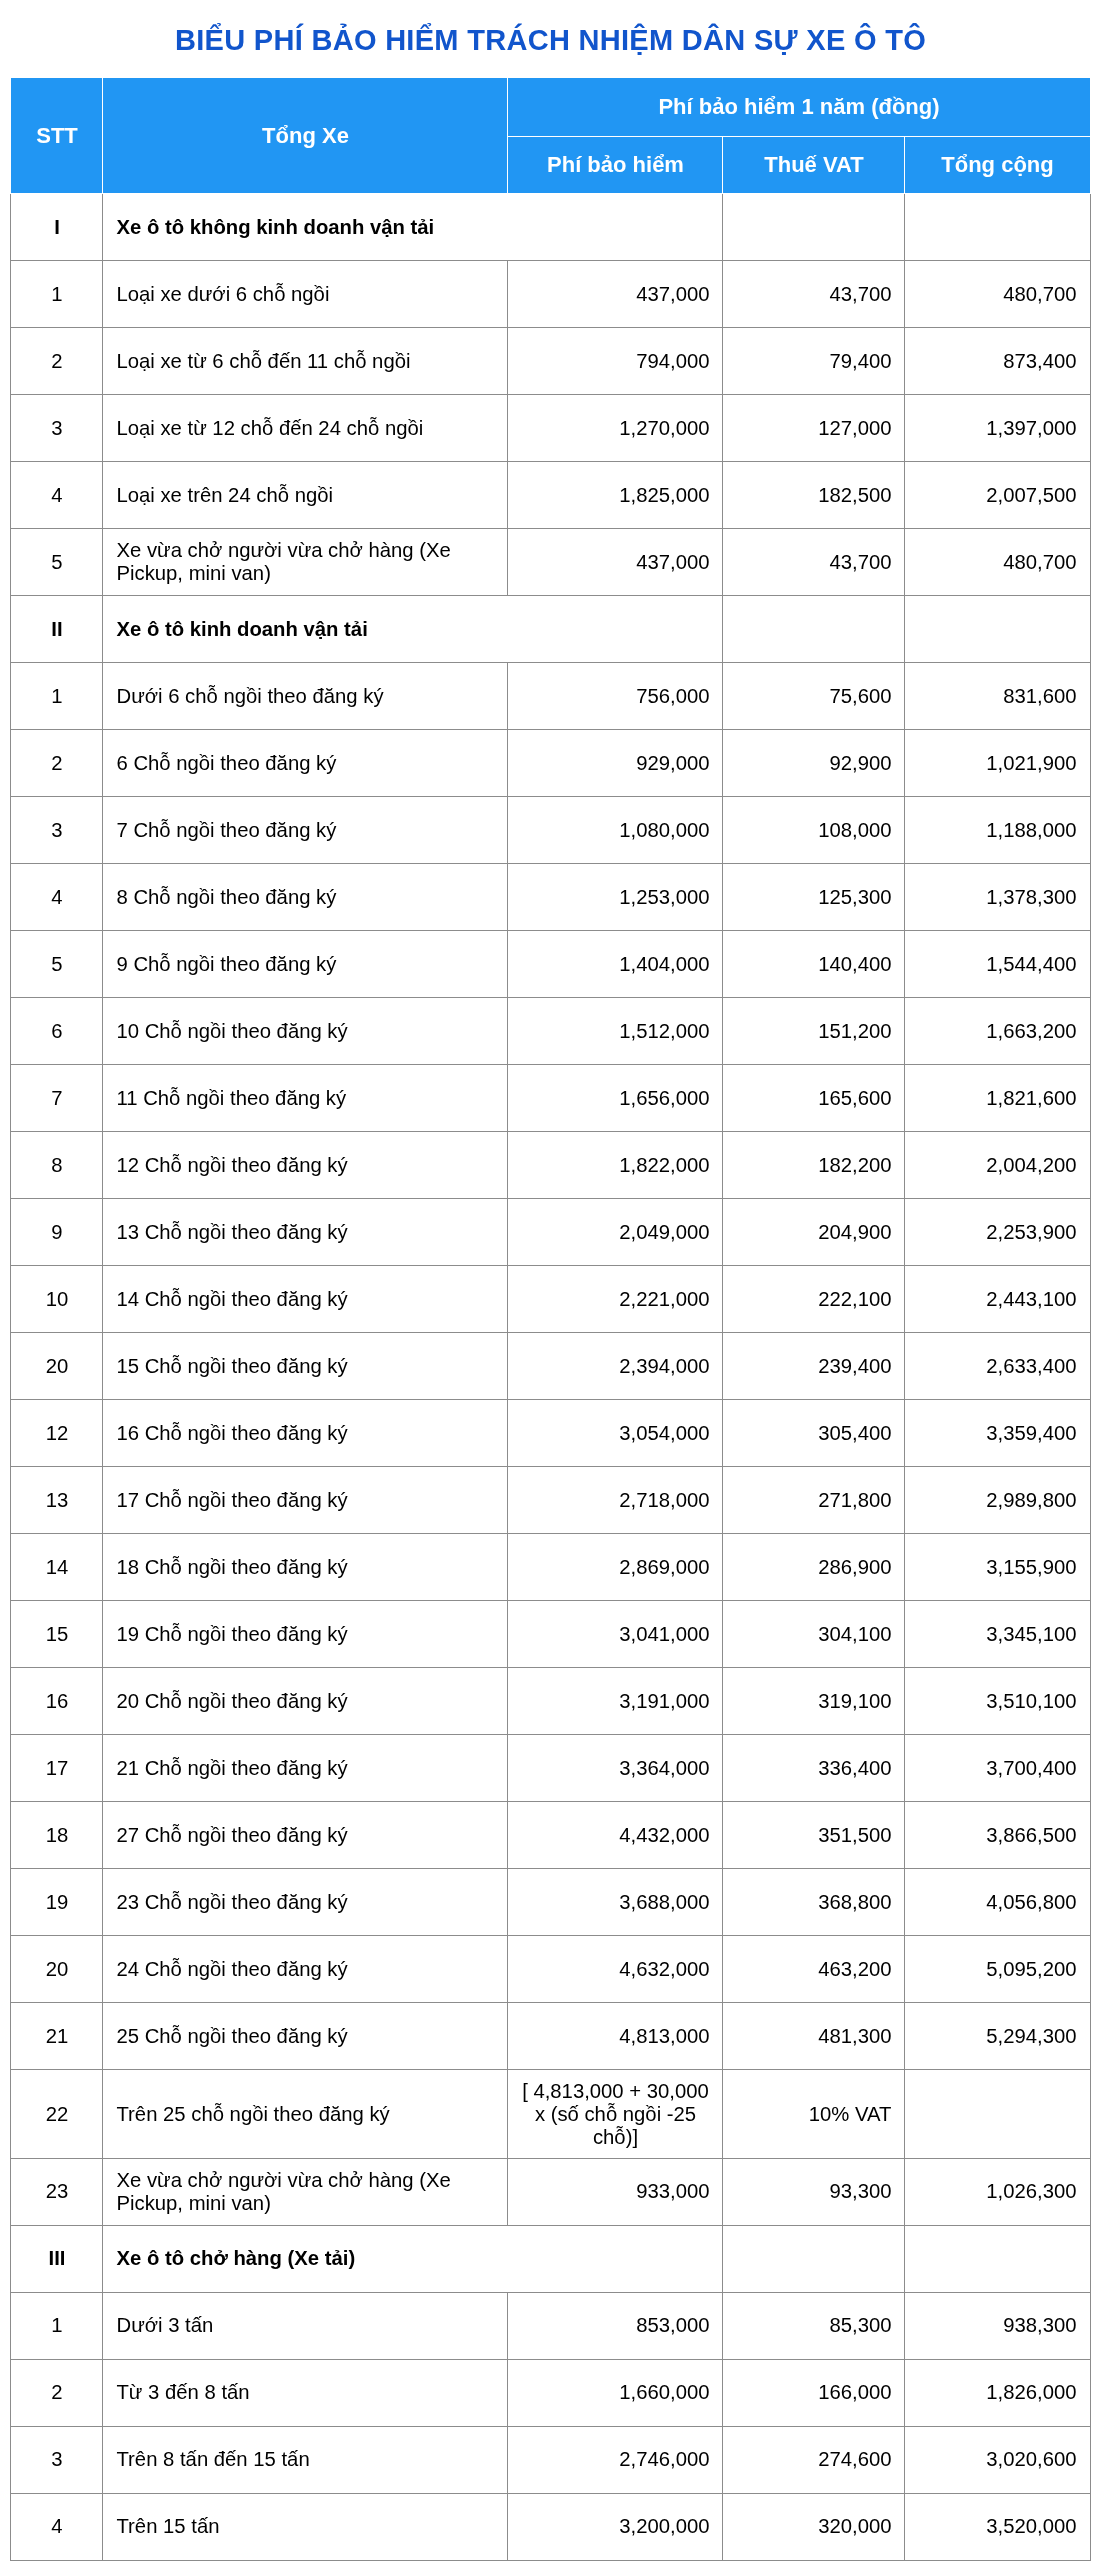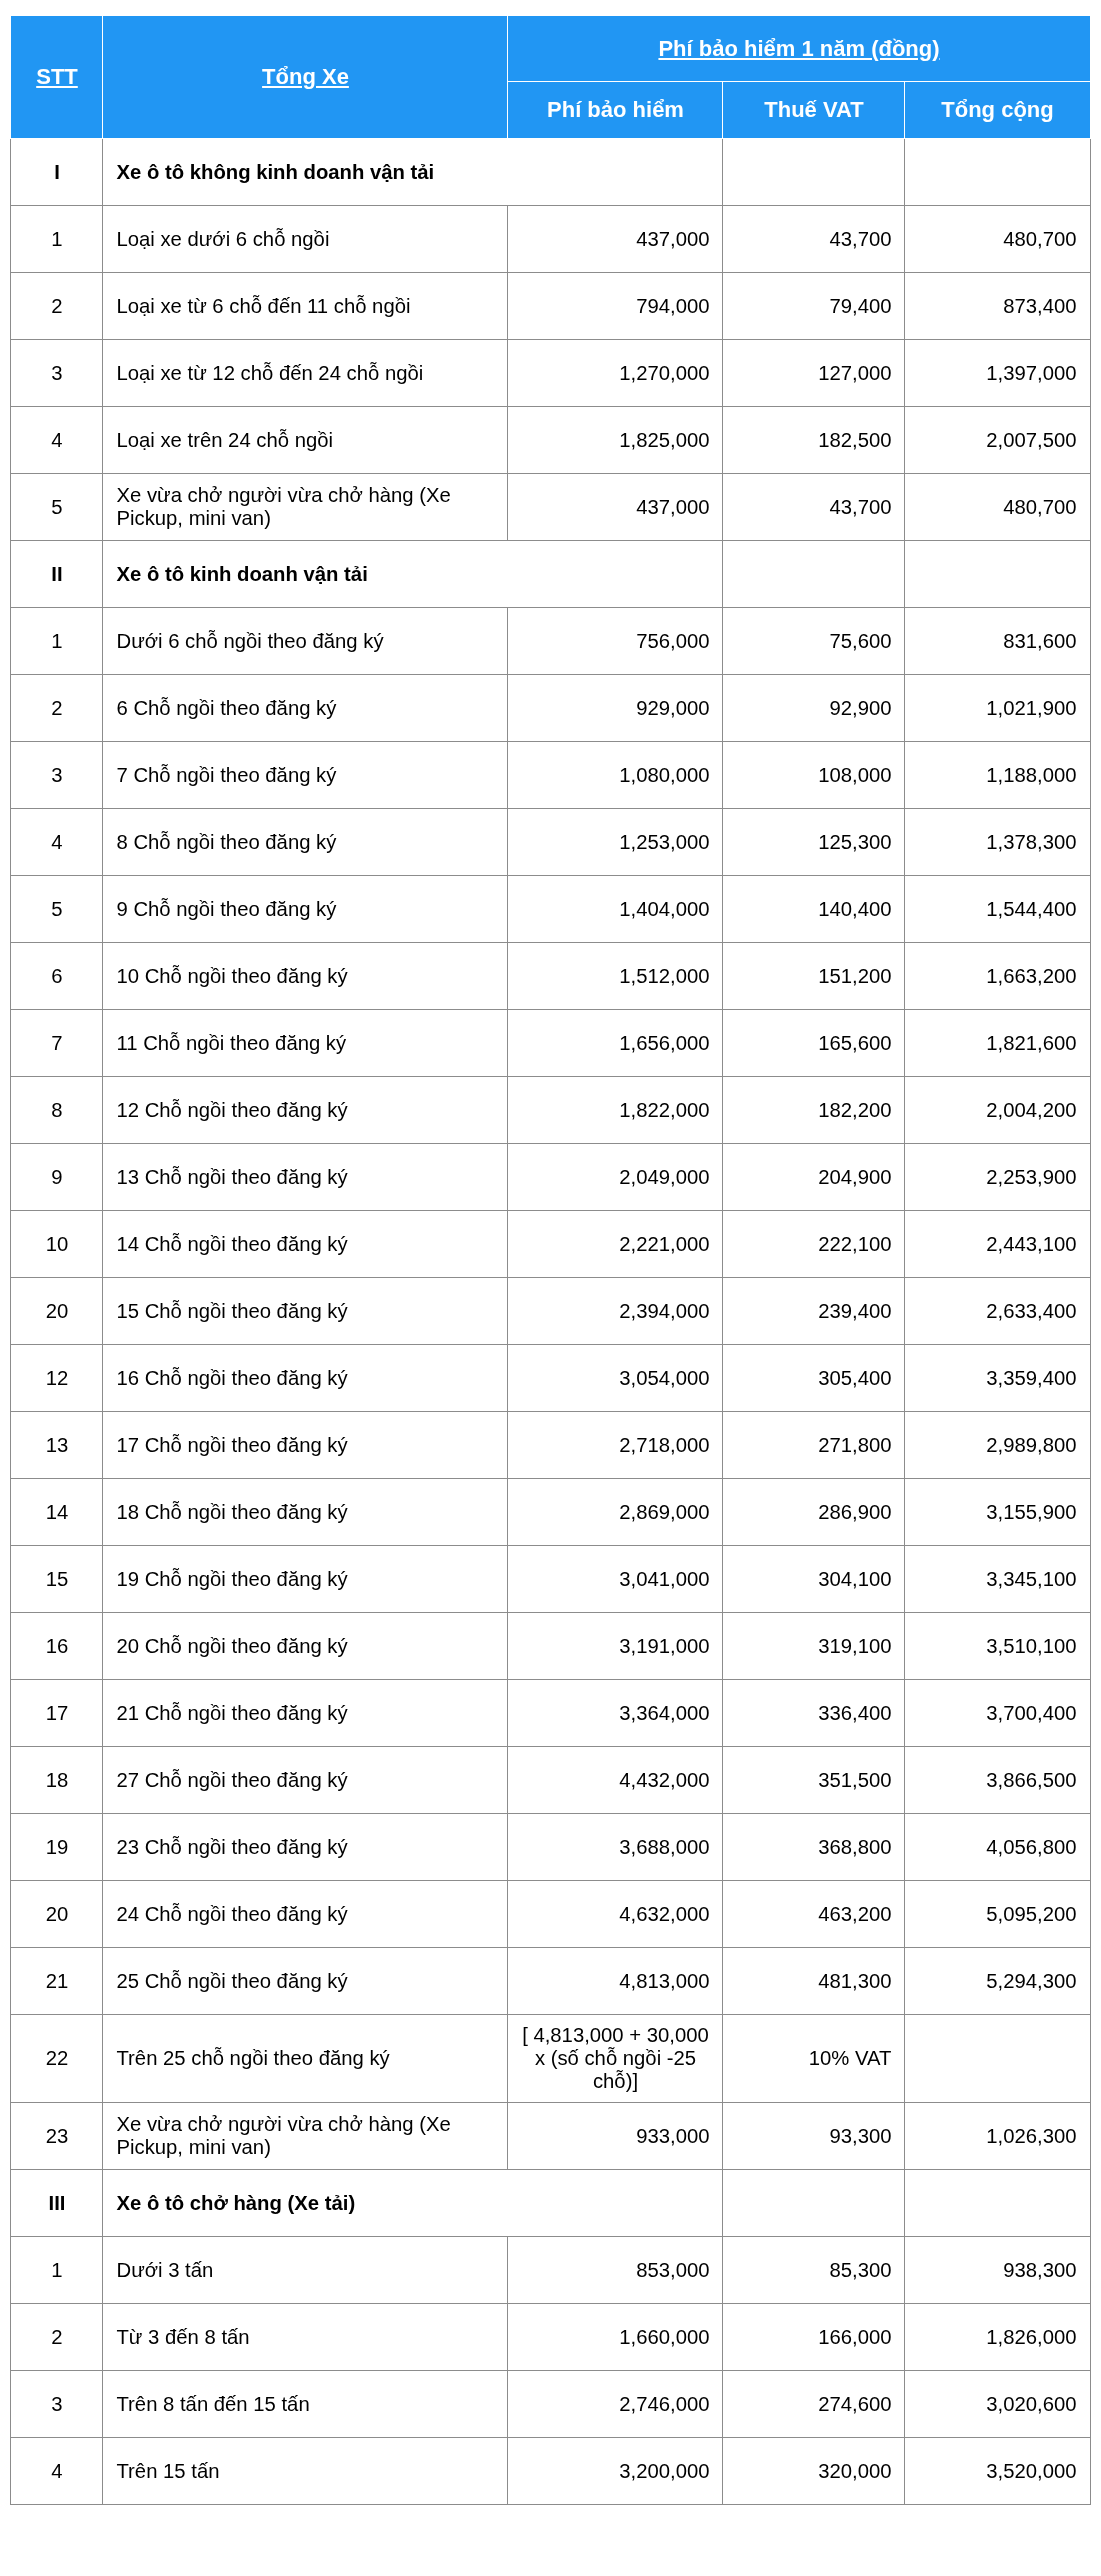--- a/index.html
+++ b/index.html
@@ -28,41 +28,42 @@
   .fee-table thead th {
     background: var(--header-bg, #2196f3);
     color: #ffffff;
     border: 0.9px solid #ffffff;
     font-size: 22px;
     font-weight: 700;
     text-align: center;
     padding: 7.4px 9.2px;
     vertical-align: middle;
   }
-  .fee-table thead tr.hrow1 th { height: 66px; text-decoration: underline; }
+  .fee-table thead tr.hrow1 th { height: 59px; }
   .fee-table thead tr.hrow2 th { height: 57px; }
   .fee-table td {
     border: 0.9px solid var(--border-color, #8c8c8c);
     font-size: 20.3px;
     padding: 9.2px 13px;
     height: 67px;
     vertical-align: middle;
     background: #ffffff;
   }
   td.stt   { text-align: center; }
   td.label { text-align: left; }
   td.num   { text-align: right; white-space: nowrap; }
   td.formula { text-align: center; white-space: normal; }
   tr.section td { font-weight: 700; }
 </style>
 </head>
 <body>
 
 <div class="page">
 
+  <h1 class="page-title">BIỂU PHÍ BẢO HIỂM TRÁCH NHIỆM DÂN SỰ XE Ô TÔ</h1>
 
   <table class="fee-table">
     <colgroup>
       <col style="width:92px">
       <col style="width:405px">
       <col style="width:215px">
       <col style="width:182px">
       <col style="width:185px">
     </colgroup>
     <thead>

